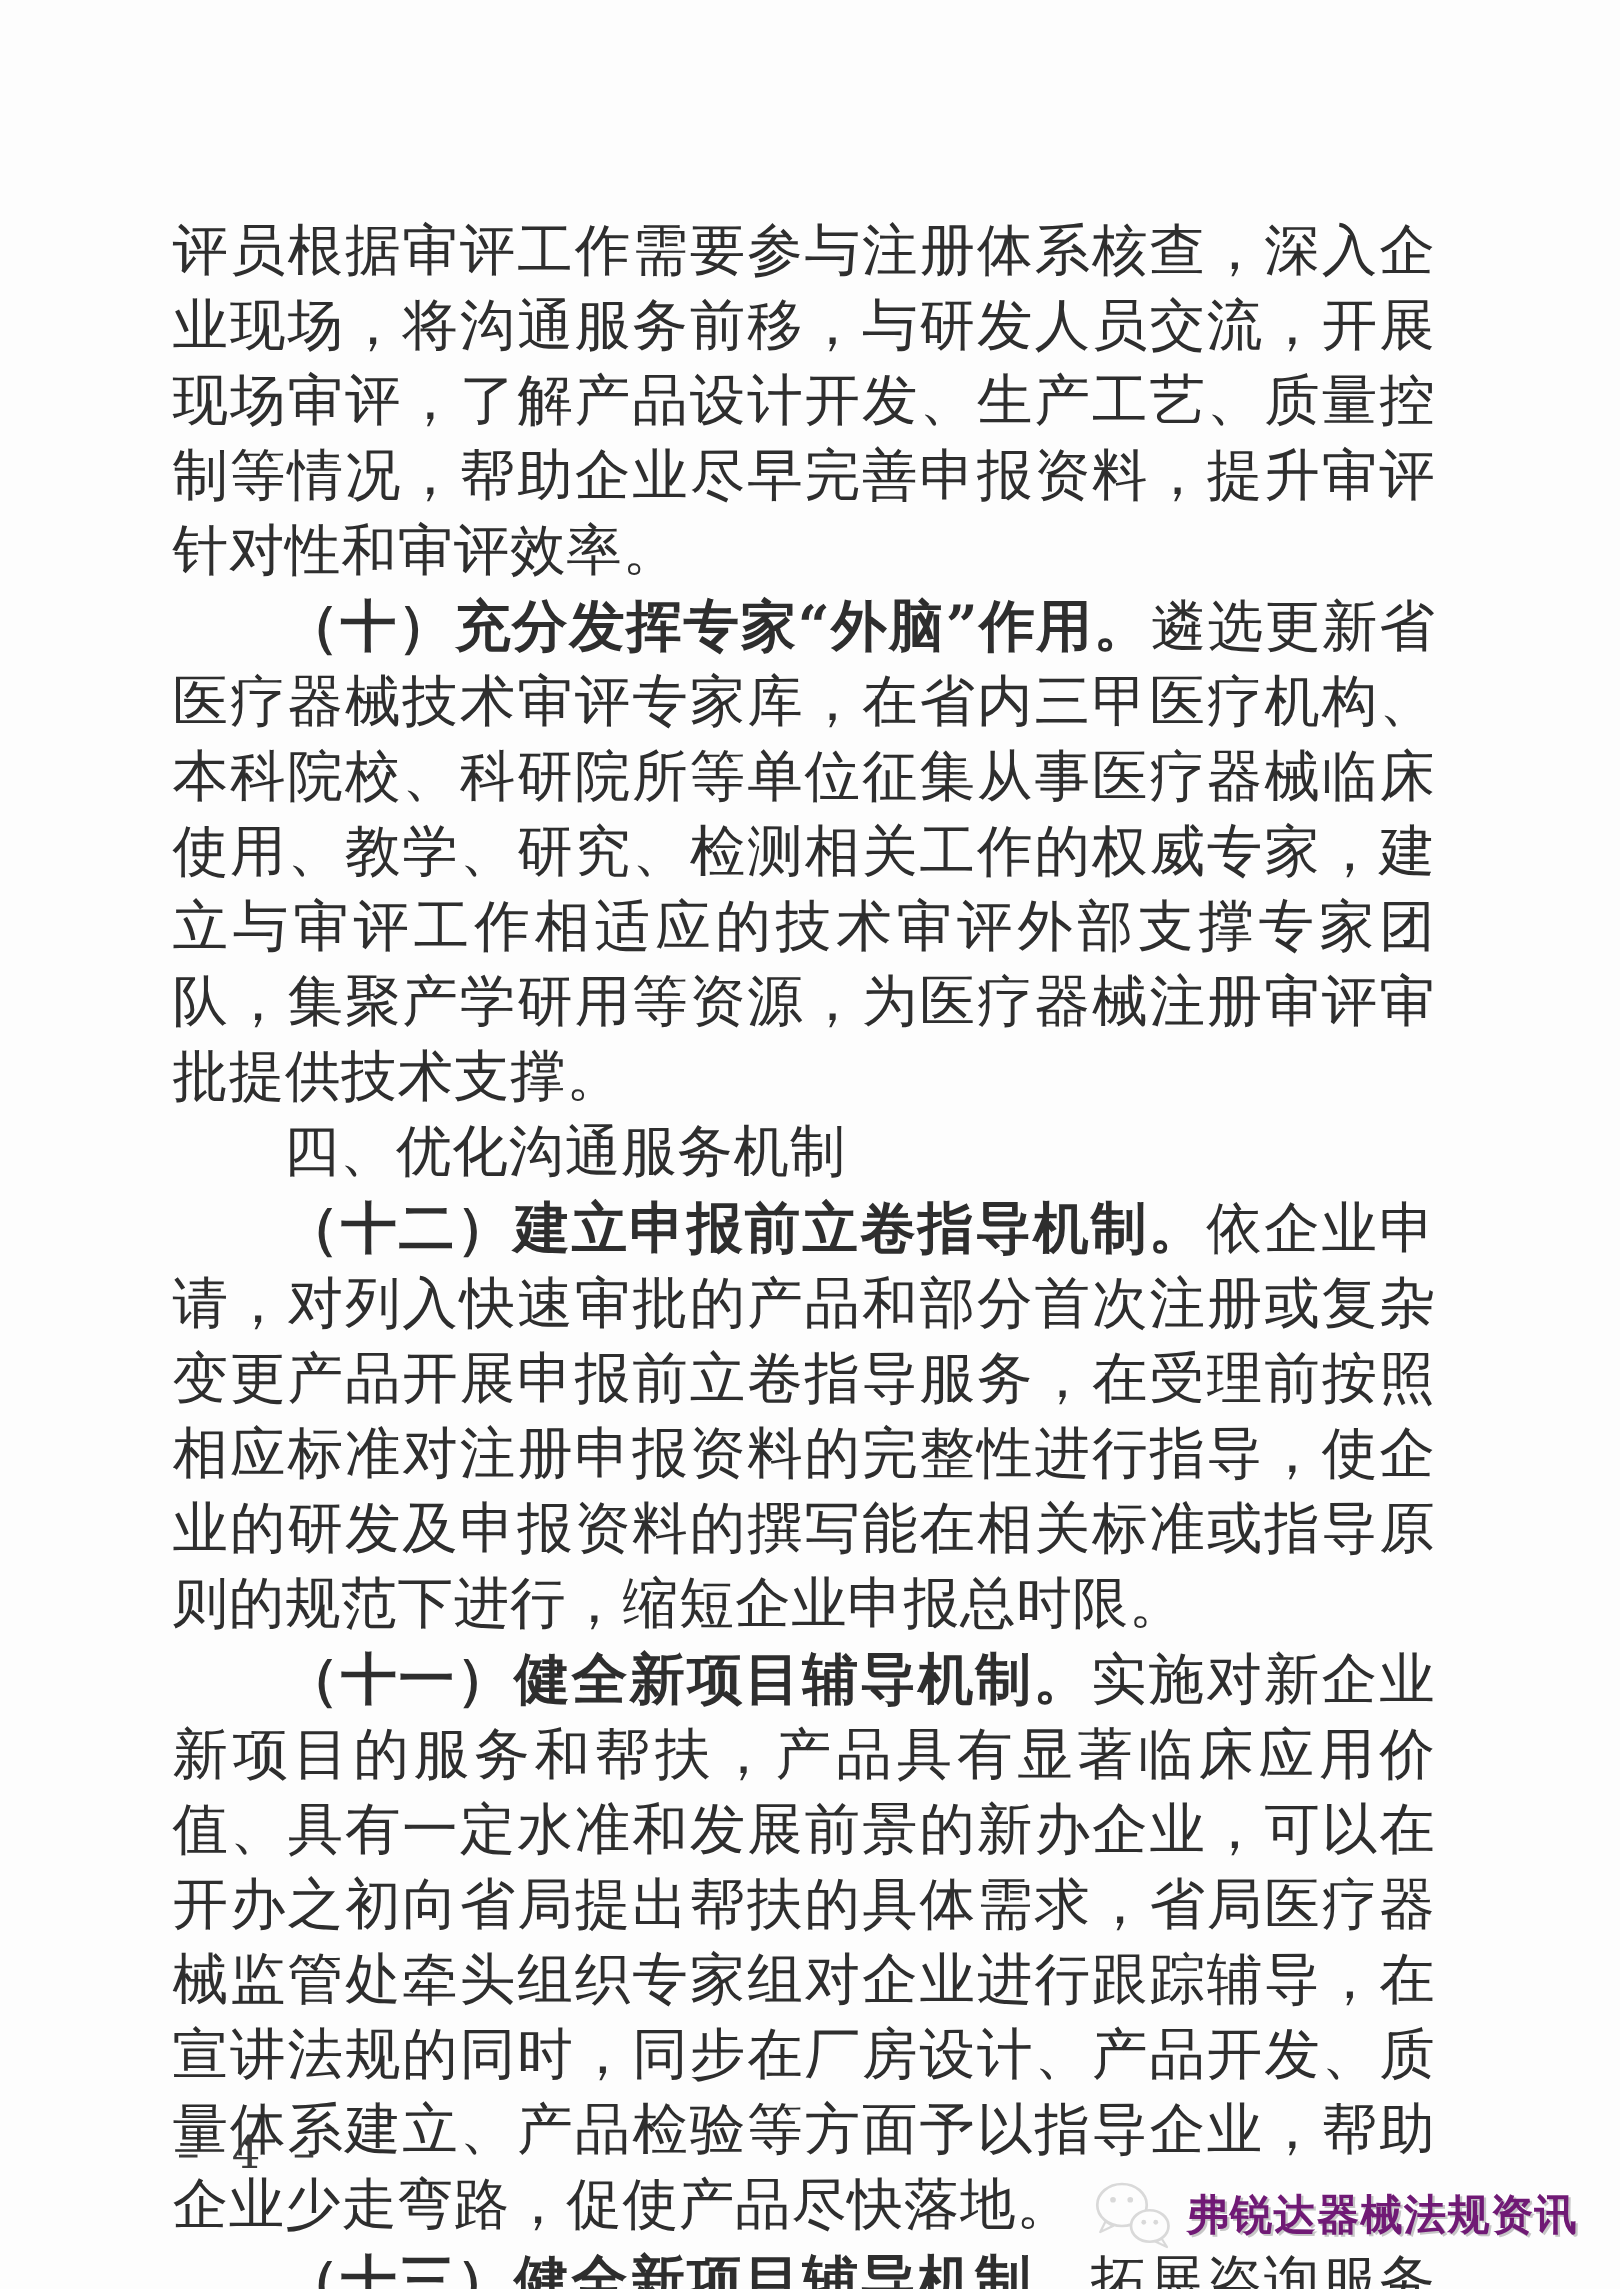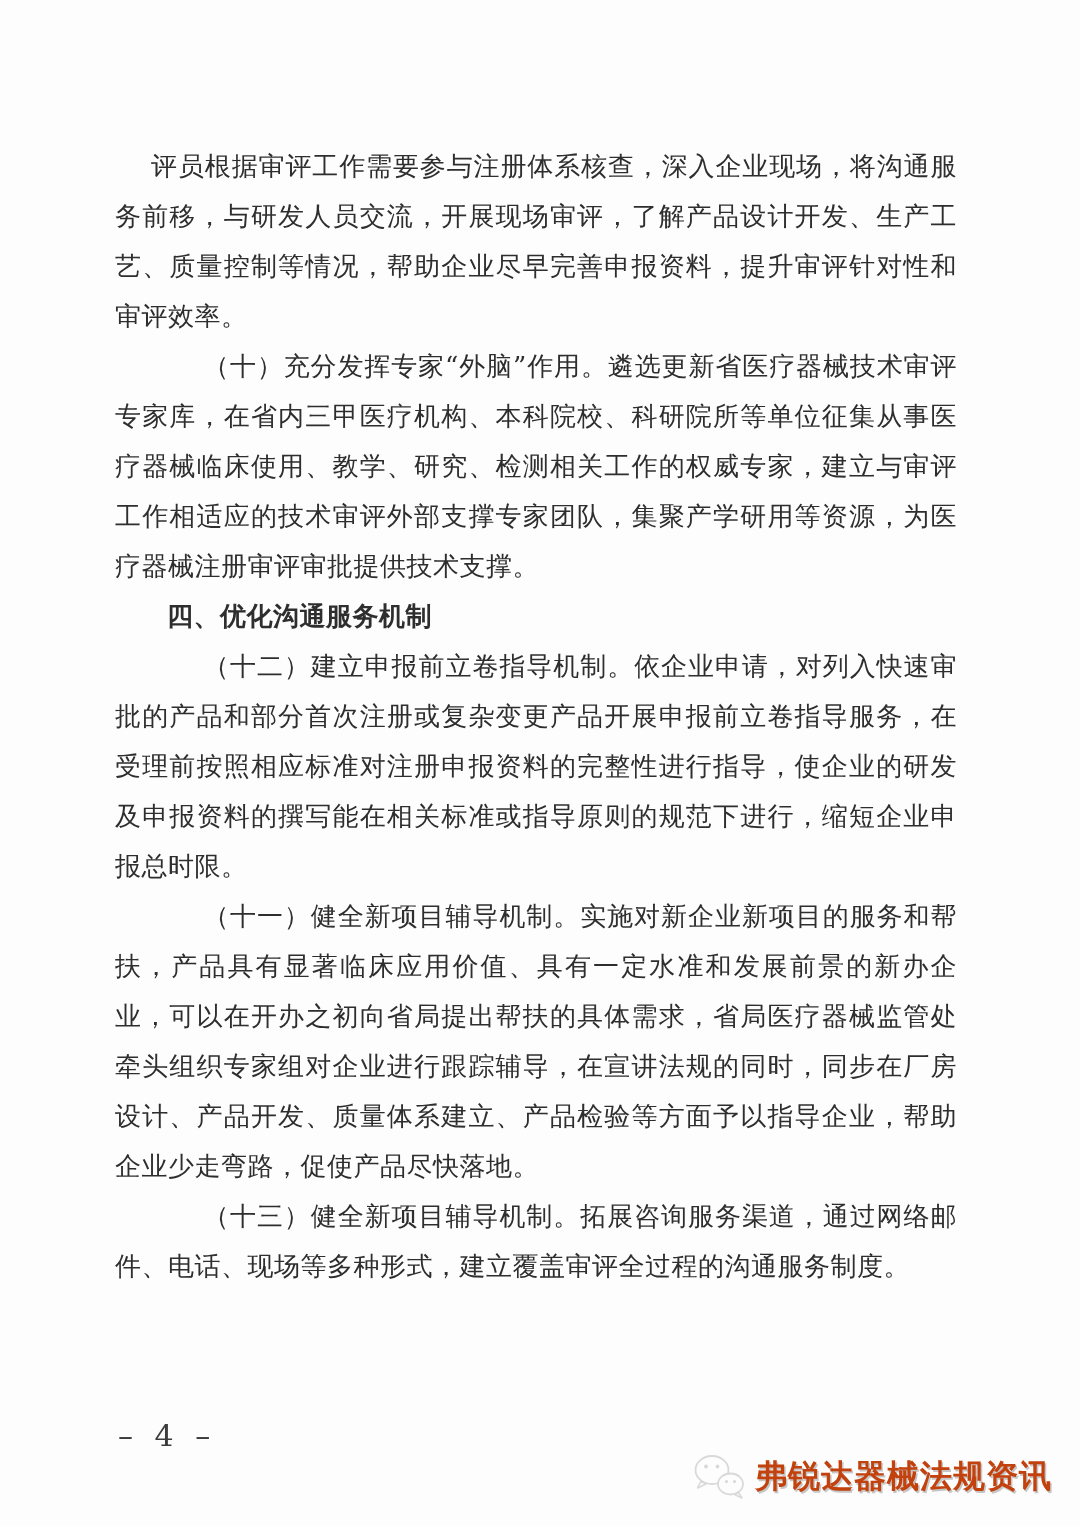--- a/index.html
+++ b/index.html
@@ -16,35 +16,35 @@
 
   .content {
     position: absolute;
     left: 115px;
     top: 141px;
     width: 842px;
   }
 
   .content p, .content h2 {
     margin: 0;
-    font-size: 26px;
+    font-size: 37px;
     line-height: 50px;
     color: #2e2e2e;
     text-align: justify;
     text-justify: inter-ideograph;
     letter-spacing: 0.5px;
   }
 
   .para-indent { text-indent: 2em; }
 
-  .lead { font-weight: normal; margin-left: 36px; }
+  .lead { font-weight: bold; }
 
   .section-heading {
     font-family: "Liberation Sans", "DejaVu Sans", sans-serif;
-    font-weight: 700;
+    font-weight: 400;
     text-indent: 2em;
   }
 
   .page-number {
     position: absolute;
     left: 118px;
     top: 1418px;
     font-size: 30px;
     color: #3c3c3c;
     letter-spacing: 6px;
@@ -55,24 +55,24 @@
     position: absolute;
     right: 28px;
     bottom: 24px;
     display: flex;
     align-items: center;
     gap: 8px;
   }
 
   .watermark-label {
     font-family: Liberation Serif, serif;
-    font-size: 32px;
+    font-size: 28px;
     font-weight: bold;
     letter-spacing: 1px;
-    color: #c2410c;
+    color: #701a75;
     text-shadow: 1.5px 1.5px 0 #c6c6c6, -0.5px -0.5px 0 #ffffff;
     white-space: nowrap;
   }
 
   .wechat-icon { display: block; }
 </style>
 </head>
 <body>
 
 <div class="page">

